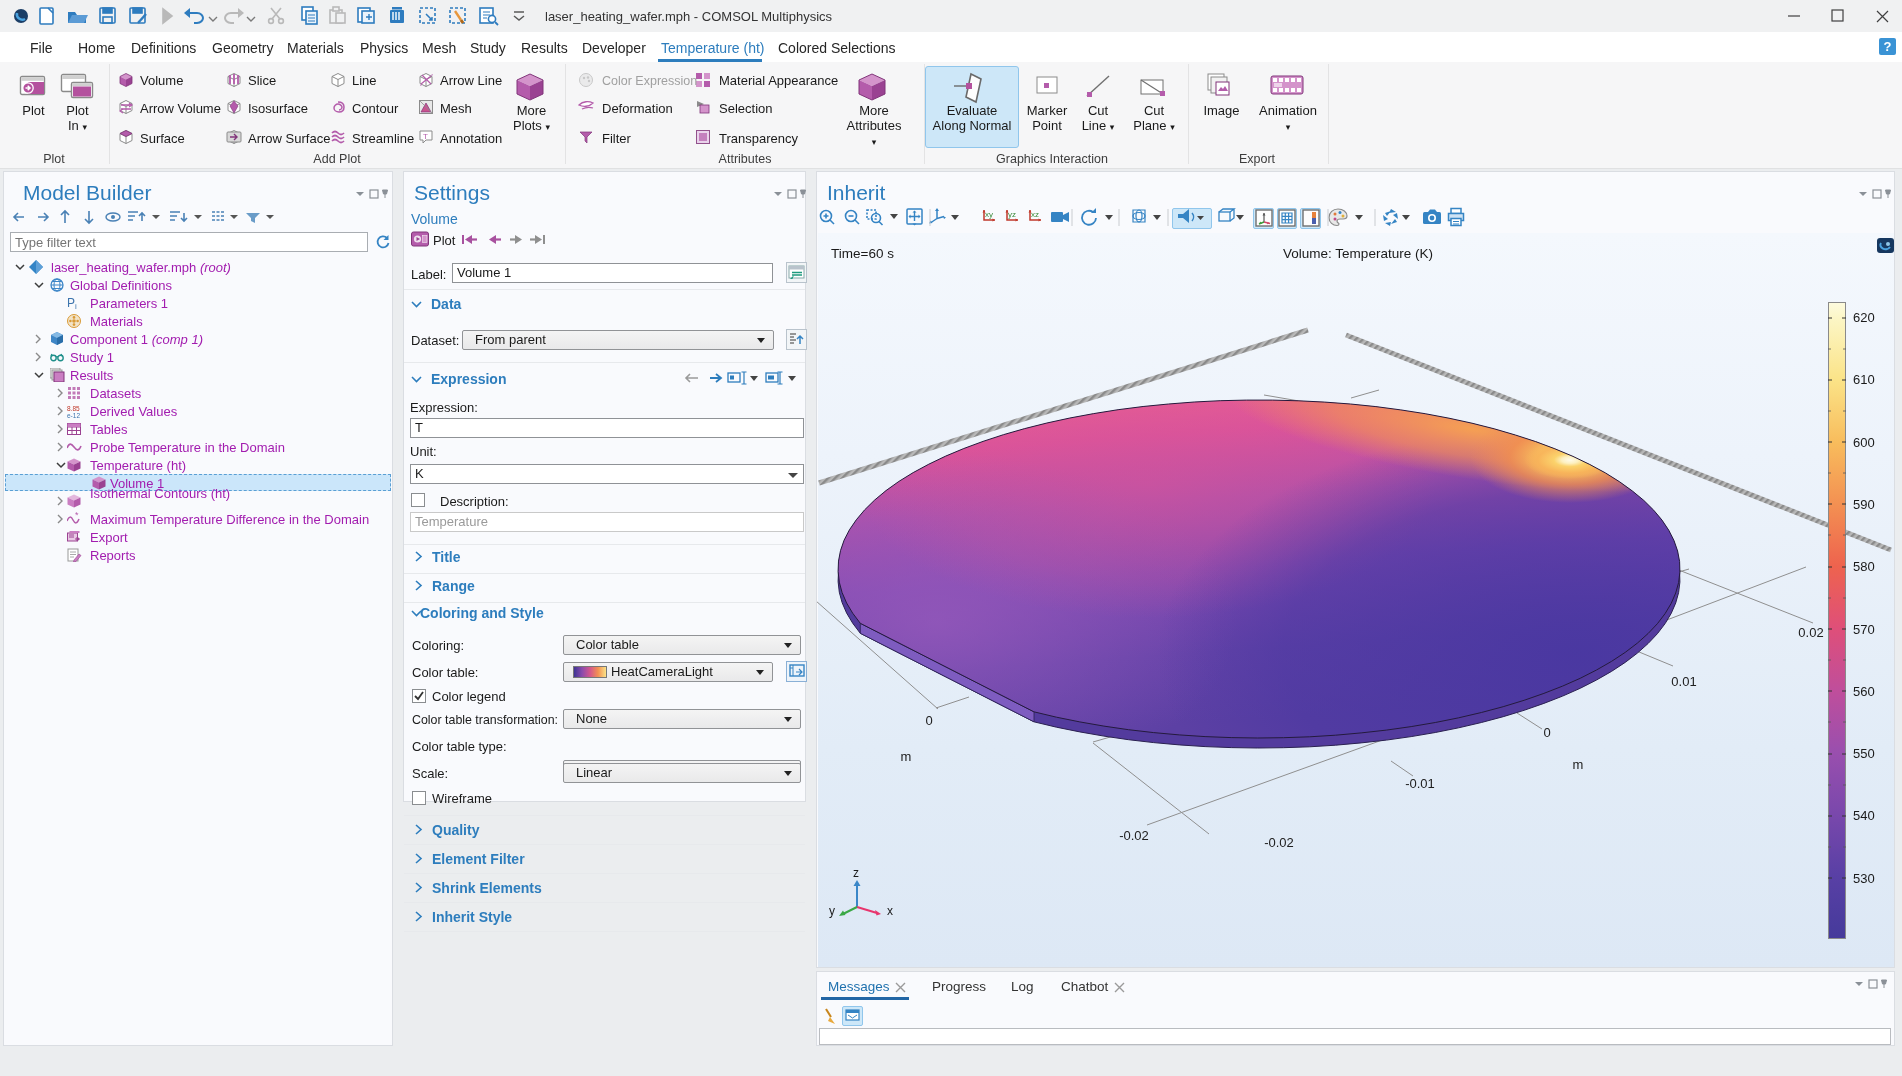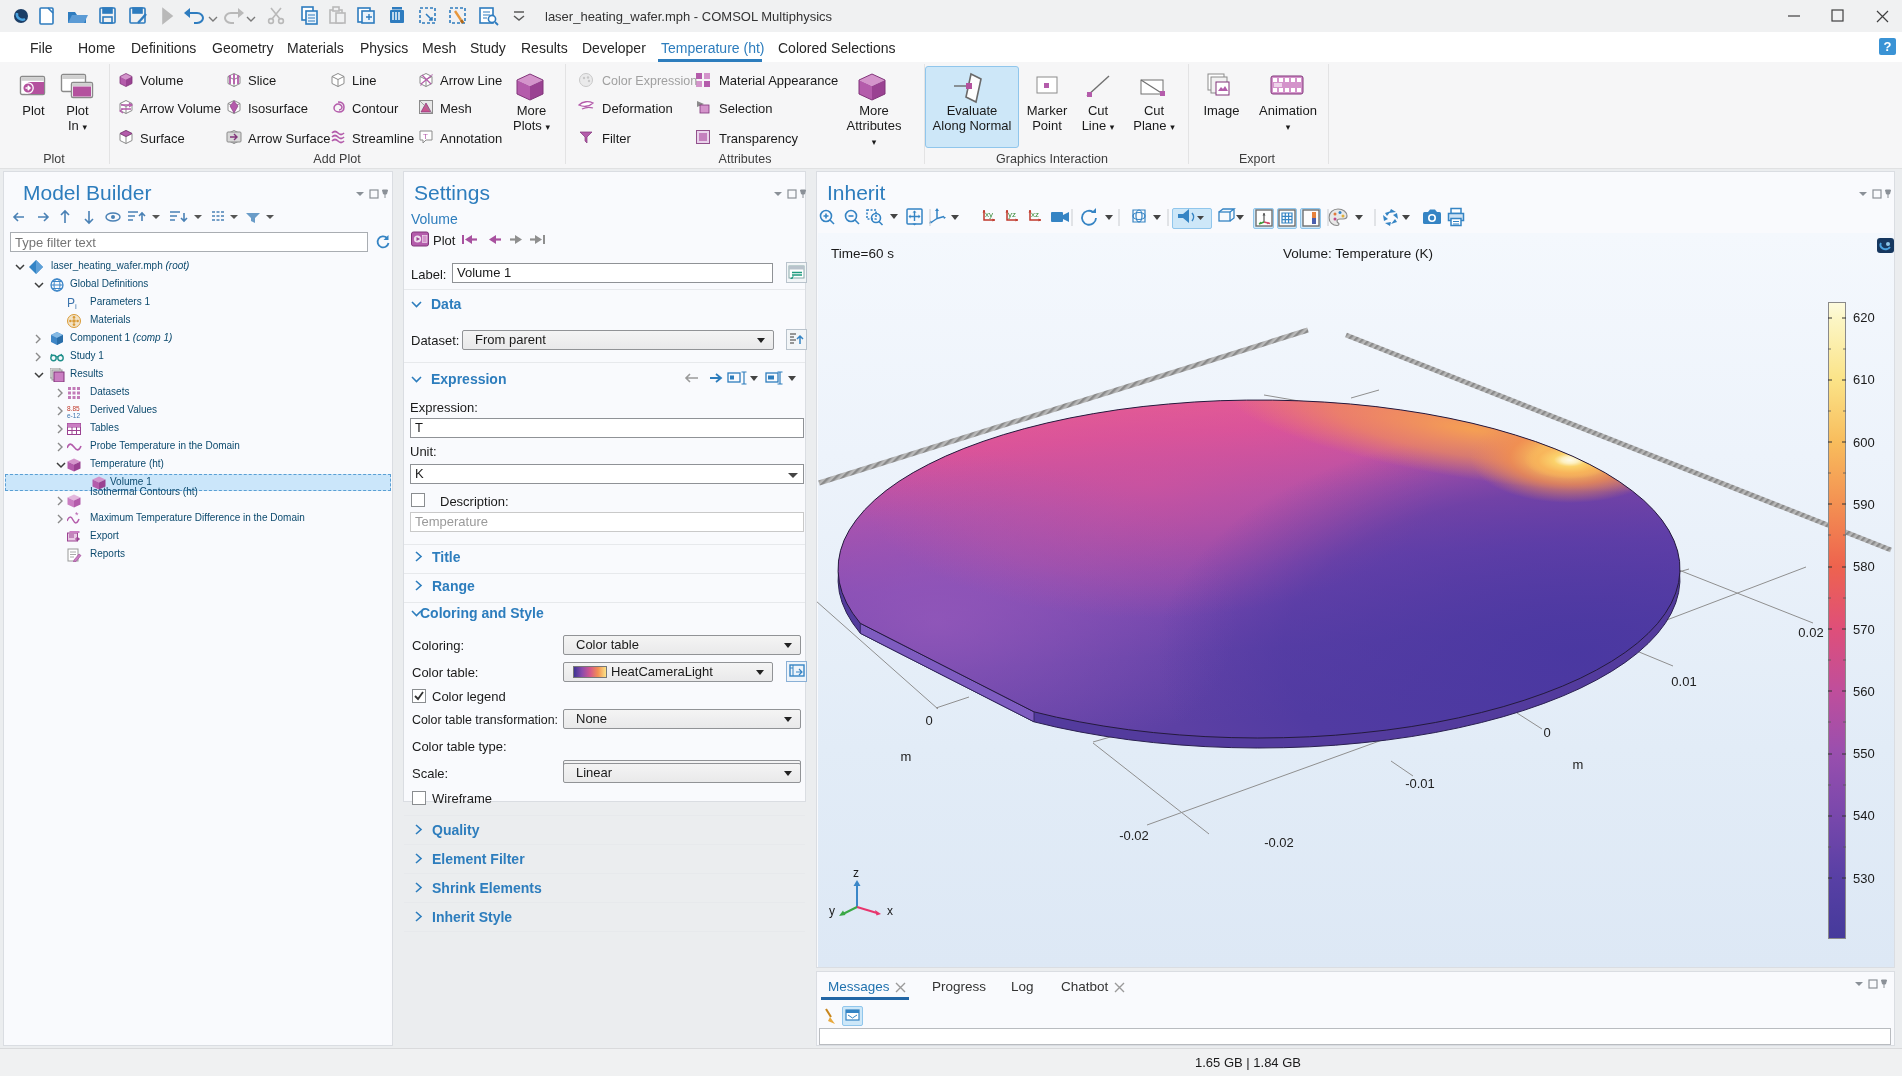--- a/index.html
+++ b/index.html
@@ -17,21 +17,21 @@
 .rowitem{position:absolute;font-size:13px;color:#1a1a1a;white-space:nowrap}
 .rowitem.gray{color:#a0a0a0}
 .bigbtn{position:absolute;text-align:center;font-size:13px;color:#1a1a1a}
 .sec{position:absolute;left:0;width:100%;border-top:1px solid #e7e9ec}
 .sechead{position:absolute;font-size:14px;font-weight:bold;color:#2d7dbd}
 .flabel{position:absolute;font-size:13px;color:#1a1a1a}
 .combo{position:absolute;height:20px;background:linear-gradient(#f4f4f4,#e9e9ea);border:1px solid #919396;border-radius:2px;font-size:13px;color:#1a1a1a;line-height:18px;padding-left:12px}
 .combo:after{content:"";position:absolute;right:8px;top:7px;border-left:4px solid transparent;border-right:4px solid transparent;border-top:5px solid #222}
 .tinput{position:absolute;height:20px;background:#fff;border:1px solid #8f9296;font-size:13px;color:#1a1a1a;line-height:18px;padding-left:4px}
 .cb{position:absolute;width:14px;height:14px;background:#fff;border:1px solid #8a8d90}
-.treerow{position:absolute;left:0;font-size:10px;color:#0c4a6e;white-space:nowrap}
+.treerow{position:absolute;left:0;font-size:13px;color:#a21caf;white-space:nowrap}
 </style></head>
 <body>
 <div id="app">
 <div id="titlebar">
 <svg class="abs" style="left:0;top:0" width="1902" height="32">
  <g fill="none" stroke="#2e7cbf" stroke-width="1.6">
   <rect x="40" y="8" width="13" height="16" rx="1" fill="#fff"></rect>
           <path d="M48 8l5 5"></path>
   <path d="M68 12h7l2 3h9v8h-18z" fill="#2e7cbf" stroke="none"></path>
           <path d="M68 23l4-8h16l-4 8z" fill="#5b9bd5" stroke="none"></path>
@@ -969,16 +969,13 @@
         <rect x="1" y="1" width="13" height="3" fill="#3584c4"></rect>
         <path d="M3 6l4.5 3L12 6" fill="none" stroke="#3584c4" stroke-width="1"></path>
       </svg>
 <div class="abs" style="left:2px;top:56px;width:1072px;height:17px;background:#fff;border:1px solid #b9bcc0"></div>
 <svg class="abs" style="left:1036px;top:6px" width="36" height="12">
         <path d="M2 4l4 4 4-4z" fill="#8a9097"></path>
         <rect x="16" y="2" width="8" height="8" fill="none" stroke="#8a9097" stroke-width="1.2"></rect>
         <path d="M31 2v8m-2.5-8h5l-1 4h-3z" stroke="#8a9097" fill="#8a9097" stroke-width="1"></path>
       </svg>
 </div>
-<div id="statusbar" class="abs" style="left:0;top:1048px;width:1902px;height:28px;background:#f0f1f2;border-top:1px solid #d9dadc">
-  <div class="abs" style="left:1195px;top:6px;font-size:13px;color:#1a1a1a">1.65 GB | 1.84 GB</div>
 </div>
-</div>
 
 </body></html>

